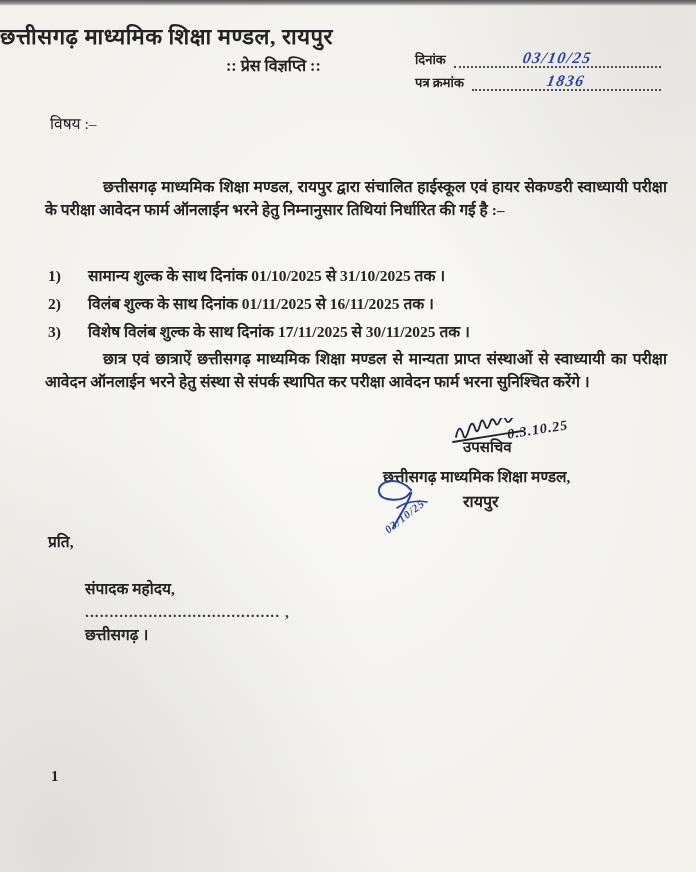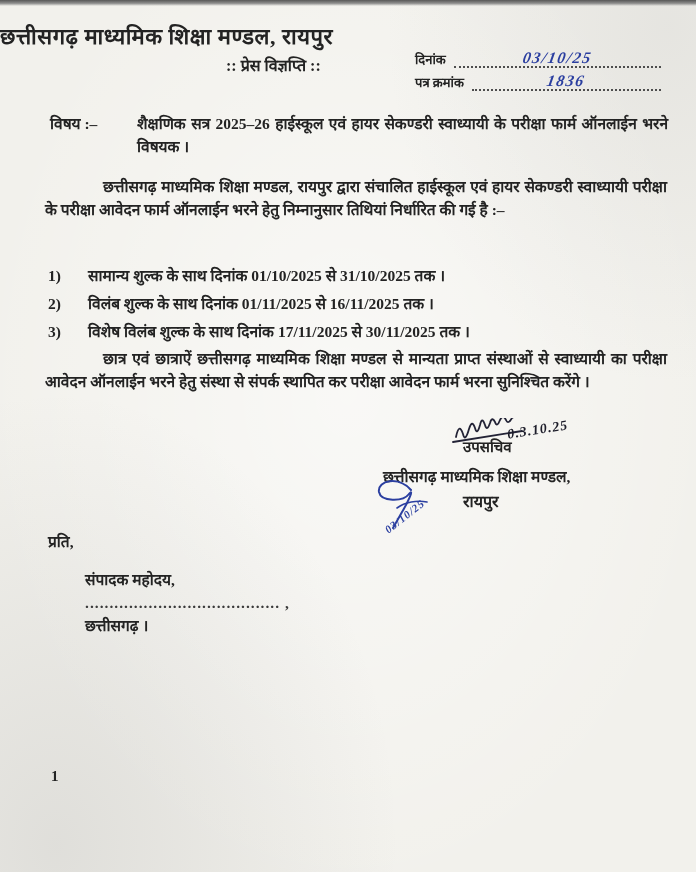--- a/index.html
+++ b/index.html
@@ -36,21 +36,21 @@
   .date-line .fill {
     flex:1; border-bottom:2px dotted #4d4d4d; text-align:center;
     min-height:18px; line-height:16px;
   }
   .hand {
     color:#2b3fa0; font-style:italic; font-weight:600;
     font-size:16px; letter-spacing:1.5px; display:inline-block;
     transform:skewX(-10deg);
   }
   .subject { position:absolute; left:50px; top:112px; width:618px; display:flex; }
-  .subject .lbl { width:87px; flex:none; font-size:15.5px; font-weight:700; }
+  .subject .lbl { width:87px; flex:none; font-size:15.5px; font-weight:400; }
   .subject .txt { flex:1; font-size:15.5px; font-weight:700; line-height:23px; text-align:justify; }
   .para { position:absolute; font-size:15.5px; font-weight:600; line-height:22.5px; text-align:justify; }
   .para1 { left:45px; top:176px; width:622px; text-indent:58px; }
   .para2 { left:45px; top:348px; width:622px; text-indent:58px; }
   .note  { left:45px; top:685px; width:622px; text-indent:58px; }
   .schedule { position:absolute; left:48px; top:264px; width:610px; }
   .schedule .row { display:flex; margin-bottom:5px; font-size:15.5px; font-weight:600; line-height:23px; }
   .schedule .num { width:40px; flex:none; }
   .sig-block { position:absolute; left:355px; top:418px; width:310px; height:120px; font-weight:600; }
   .sig-scrawl-dark { position:absolute; left:95px; top:0; }
@@ -62,21 +62,21 @@
   .sig-designation { position:absolute; left:108px; top:18px; font-size:15px; }
   .sig-org { position:absolute; left:28px; top:47px; font-size:15.5px; }
   .sig-scrawl-blue { position:absolute; left:14px; top:60px; }
   .stamp-date {
     position:absolute; left:26px; top:92px;
     color:#2b3fa0; font-size:11px; font-weight:700; font-style:italic;
     letter-spacing:1px; transform:rotate(-38deg); white-space:nowrap;
   }
   .sig-place { position:absolute; left:108px; top:72px; font-size:16px; }
   .recipient { position:absolute; left:48px; top:530px; font-size:15.5px; font-weight:600; }
-  .recipient .to { margin-bottom:16px; }
+  .recipient .to { margin-bottom:25px; }
   .recipient .addr { margin-left:37px; line-height:23px;font-family:Liberation Serif, serif; }
   .recipient .dots { letter-spacing:1px; color:#3a3a3a; }
   .page-num { position:absolute; left:51px; top:768px; font-size:15px; font-weight:700; }
 </style>
 </head>
 <body>
 
 <div class="page">
   <div class="scan-edge"></div>
 
@@ -90,21 +90,20 @@
       <span class="fill"><span class="hand">03/10/25</span></span>
     </div>
     <div class="date-line">
       <span class="lbl">पत्र क्रमांक</span>
       <span class="fill"><span class="hand">1836</span></span>
     </div>
   </div>
 
   <div class="subject">
     <span class="lbl">विषय :–</span>
-    <span class="txt">शैक्षणिक सत्र 2025–26 हाईस्कूल एवं हायर सेकण्डरी स्वाध्यायी के परीक्षा फार्म ऑनलाईन भरने विषयक ।</span>
   </div>
 
   <div class="para para1">छत्तीसगढ़ माध्यमिक शिक्षा मण्डल, रायपुर द्वारा संचालित हाईस्कूल एवं हायर सेकण्डरी स्वाध्यायी परीक्षा के परीक्षा आवेदन फार्म ऑनलाईन भरने हेतु निम्नानुसार तिथियां निर्धारित की गई है :–</div>
 
   <div class="schedule">
     <div class="row">
       <span class="num">1)</span>
       <span>सामान्य शुल्क के साथ दिनांक 01/10/2025 से 31/10/2025 तक ।</span>
     </div>
     <div class="row">

